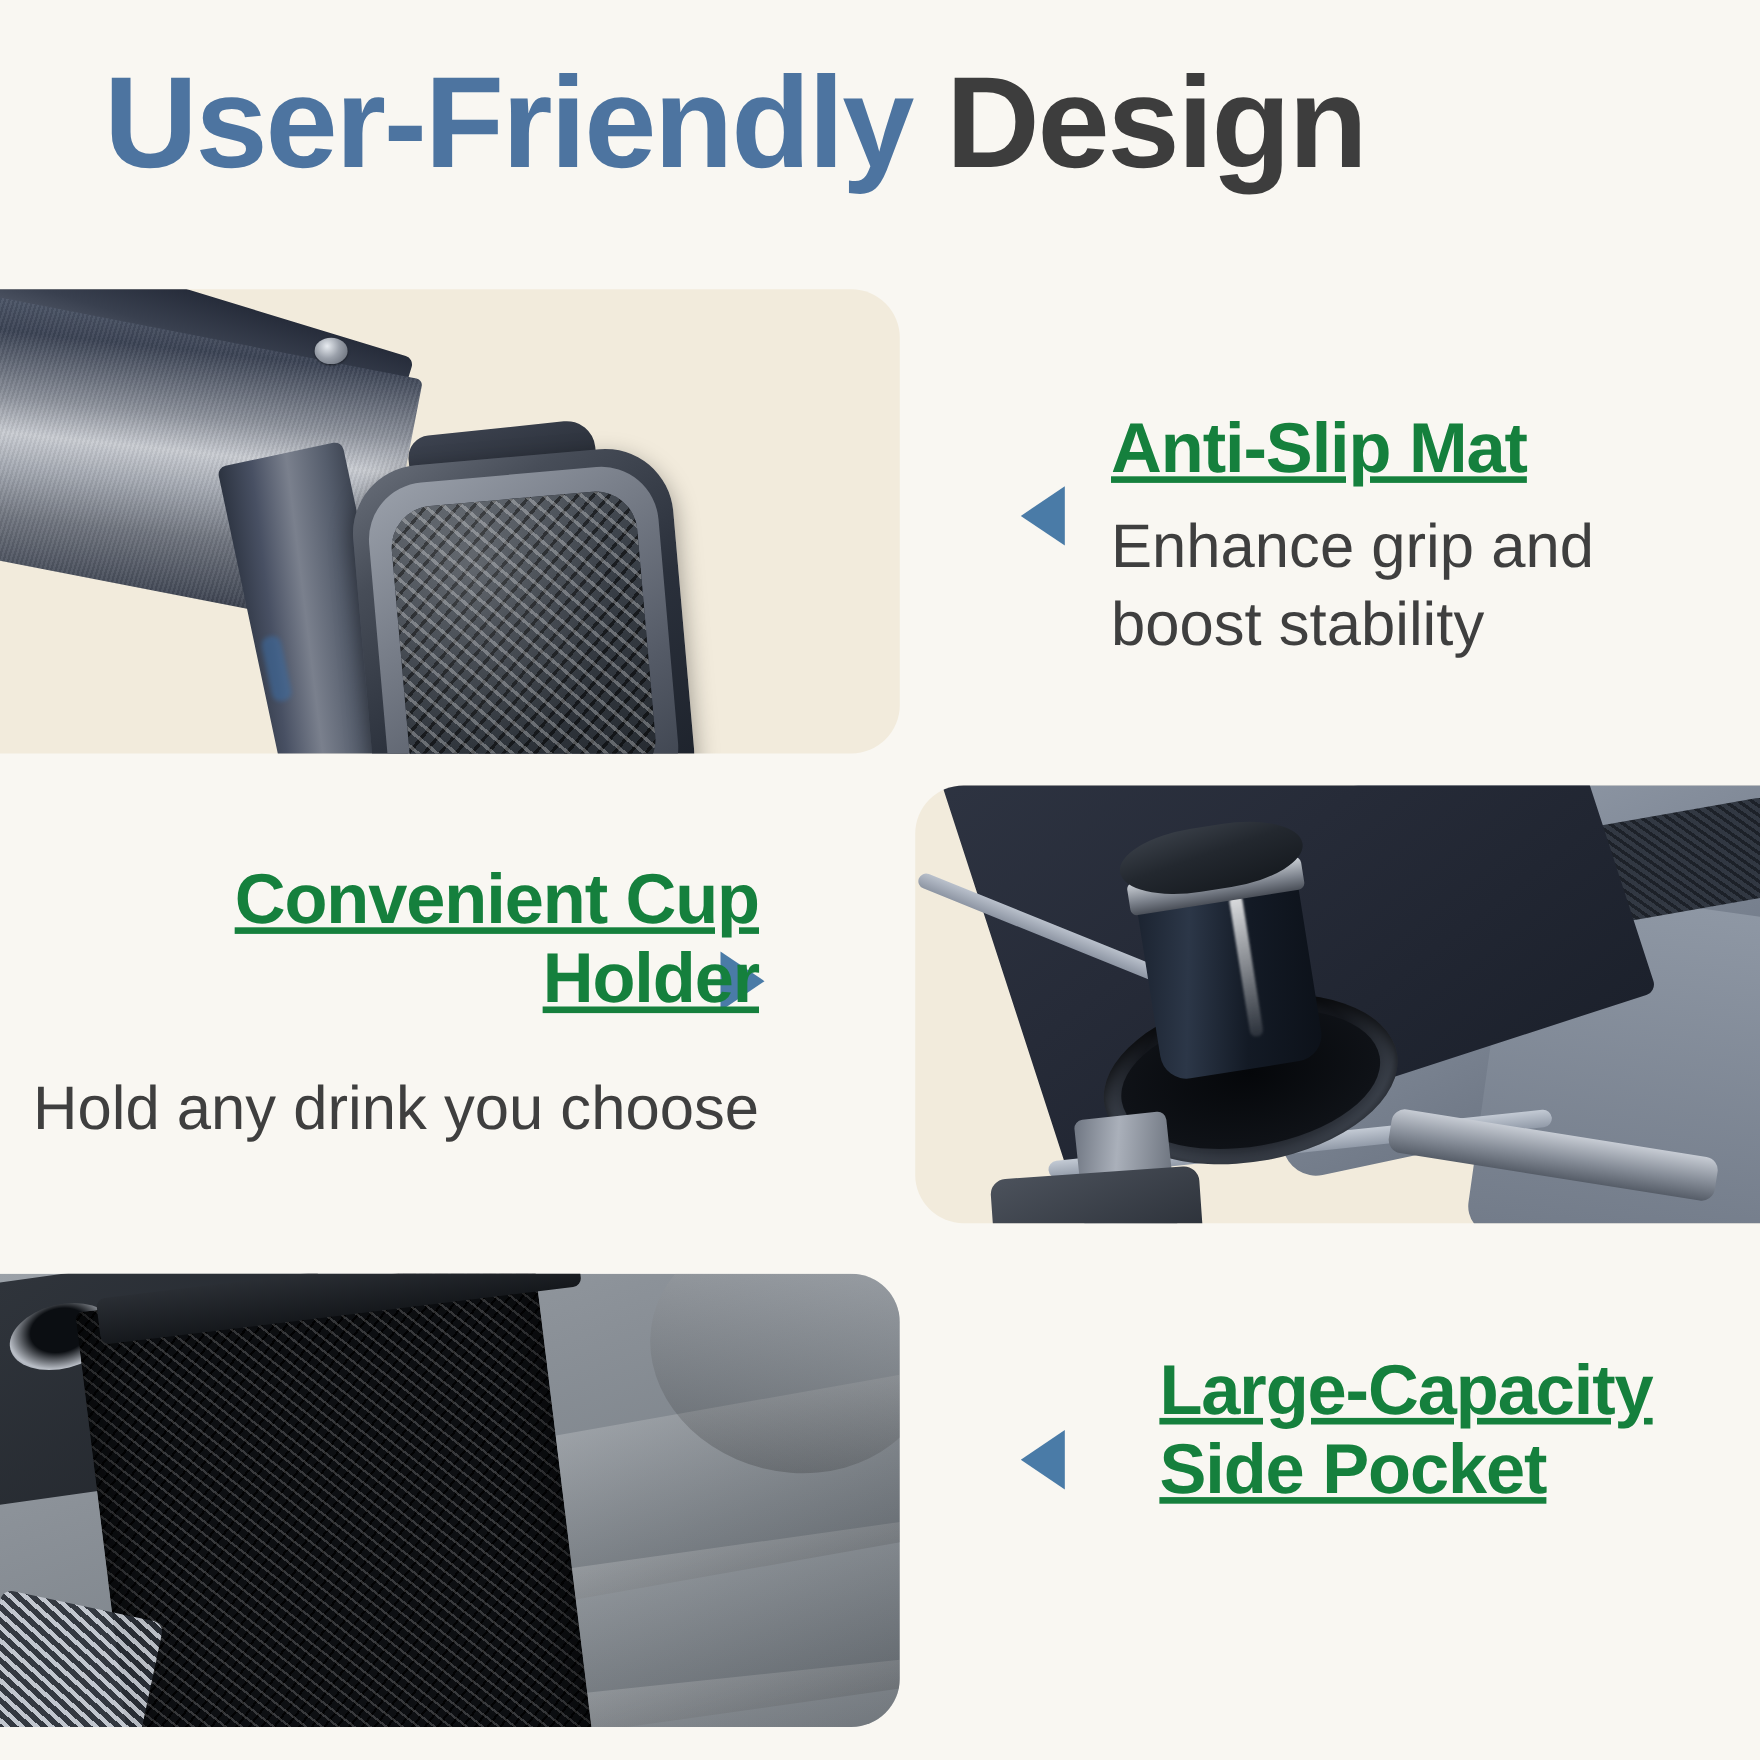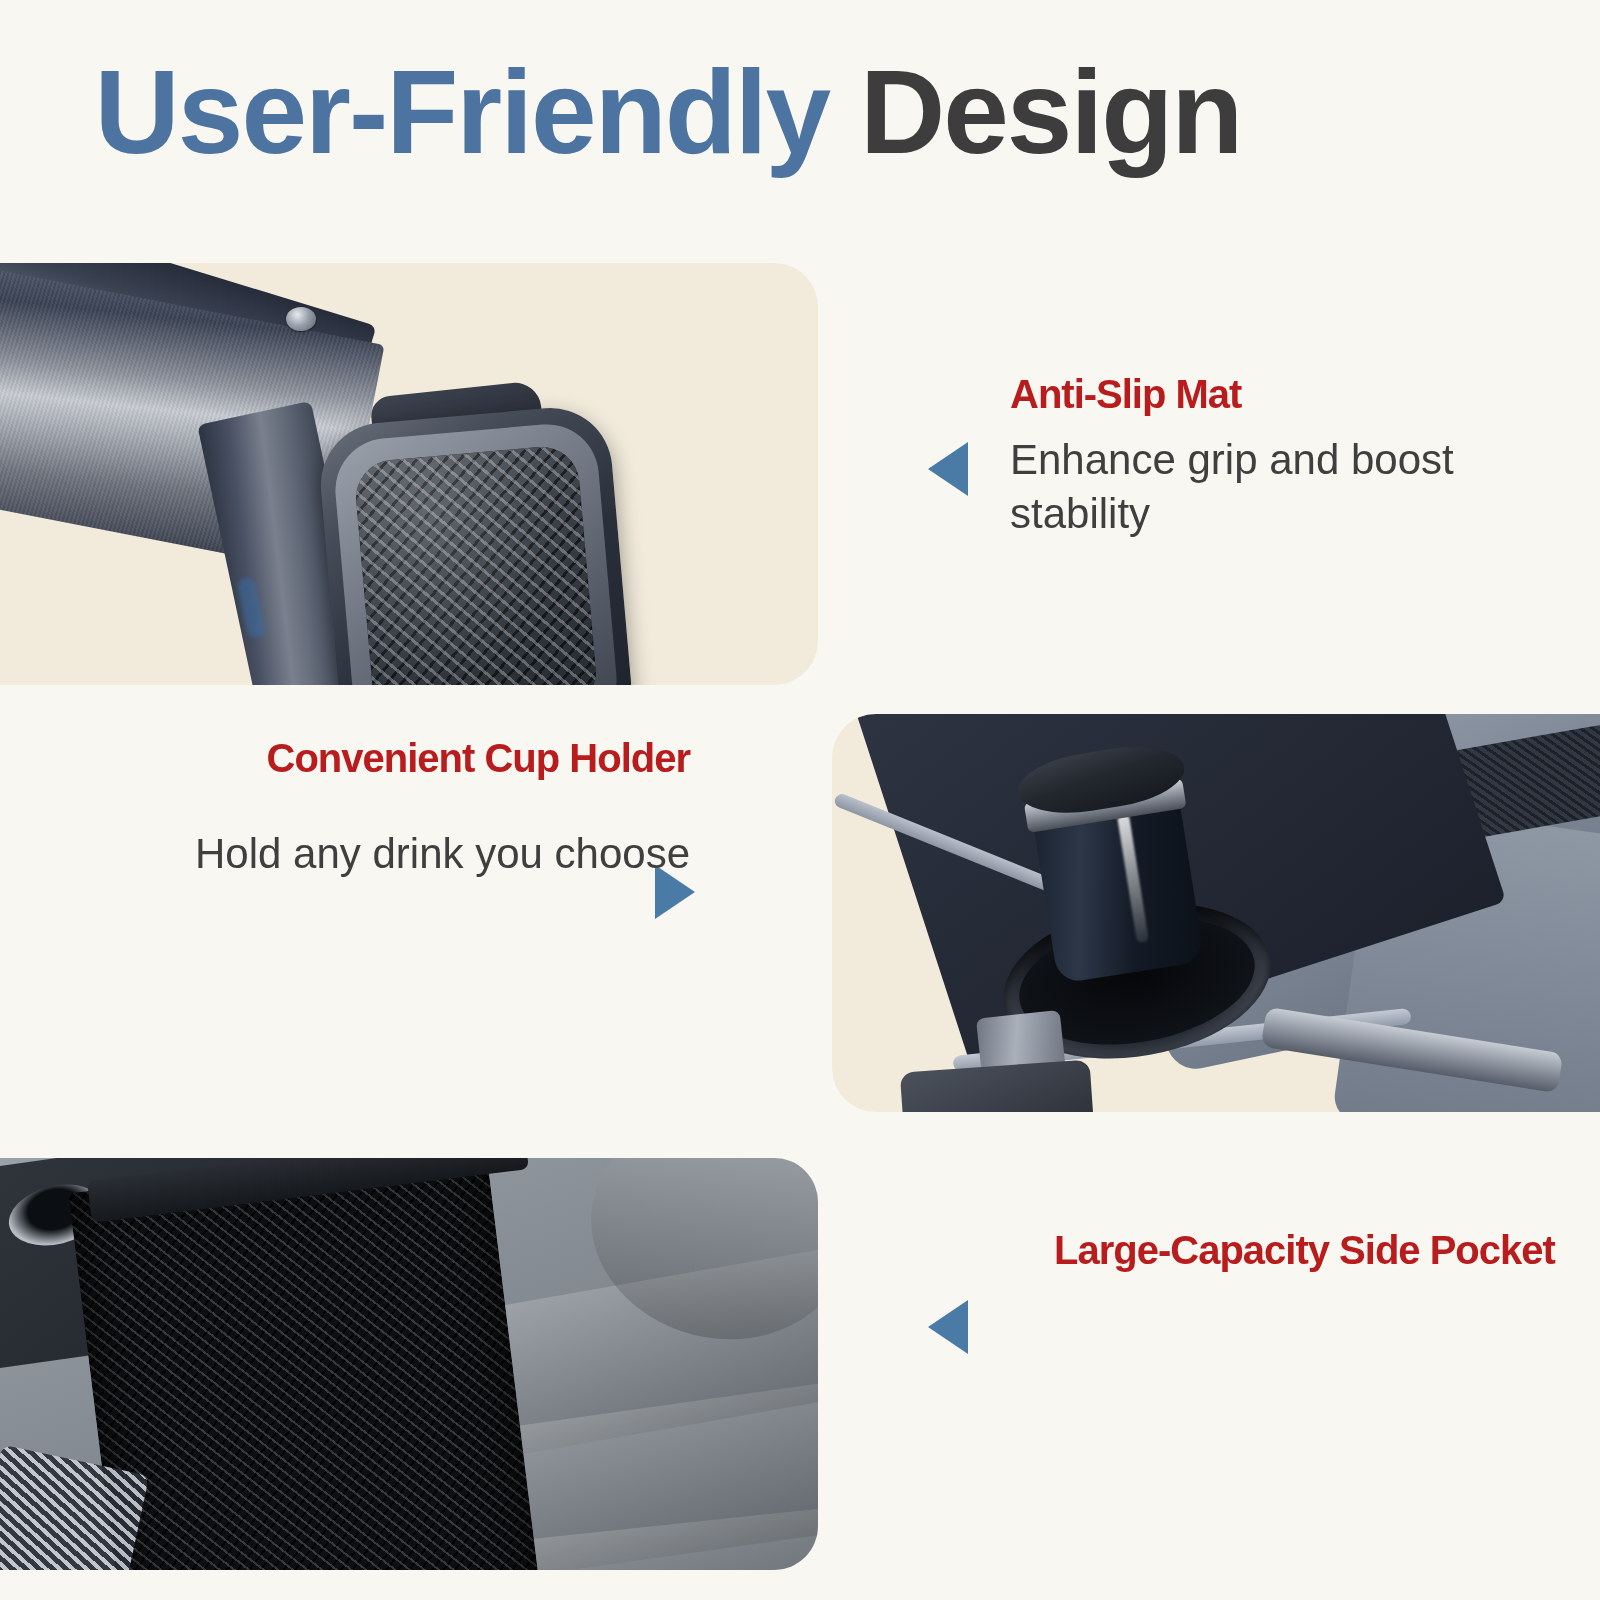--- a/index.html
+++ b/index.html
@@ -248,30 +248,30 @@
     transform:rotate(12deg); border-radius:10px; opacity:.9;
   }
   .p3-fold{
     position:absolute; background:linear-gradient(180deg,rgba(255,255,255,.16),rgba(0,0,0,.18));
     border-radius:50%;
   }
 
   
   .callout { position:absolute; }
   .callout .head {
-    color:#b91c1c; font-weight:bold; font-size:40px;
-    line-height:1.12; letter-spacing:-1px;
+    color:#15803d; font-weight:bold; font-size:64px;
+    line-height:1.12; letter-spacing:-1px;text-decoration:underline;
   }
   .callout .sub {
-    color:#3f3f3f; font-weight:normal; font-size:42px;
+    color:#3f3f3f; font-weight:normal; font-size:56px;
     line-height:1.28; margin-top:16px;
   }
 
   #callout-antislip { left:1010px; top:372px; width:560px; }
-  #callout-cupholder{ left:30px;  top:736px;  width:660px; text-align:right; }
+  #callout-cupholder{ left:30px;  top:782px;  width:660px; text-align:right; }
   #callout-cupholder .sub { text-align:right; margin-top:46px; }
   #callout-sidepocket{ left:1010px; top:1228px; width:560px;margin-left:44px; }
 
   
   .tri { position:absolute; width:0; height:0; }
   .tri-left {
     border-top:27px solid transparent;
     border-bottom:27px solid transparent;
     border-right:40px solid #4a7ba7;
   }

